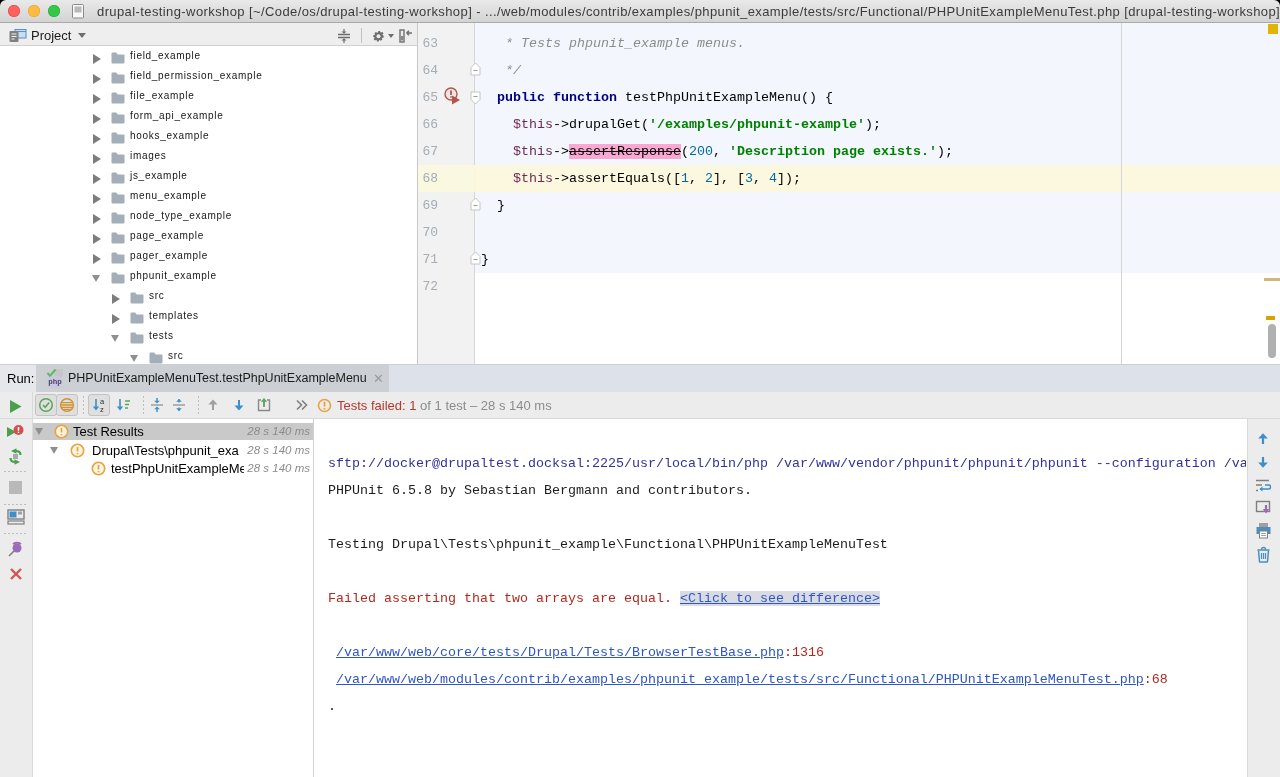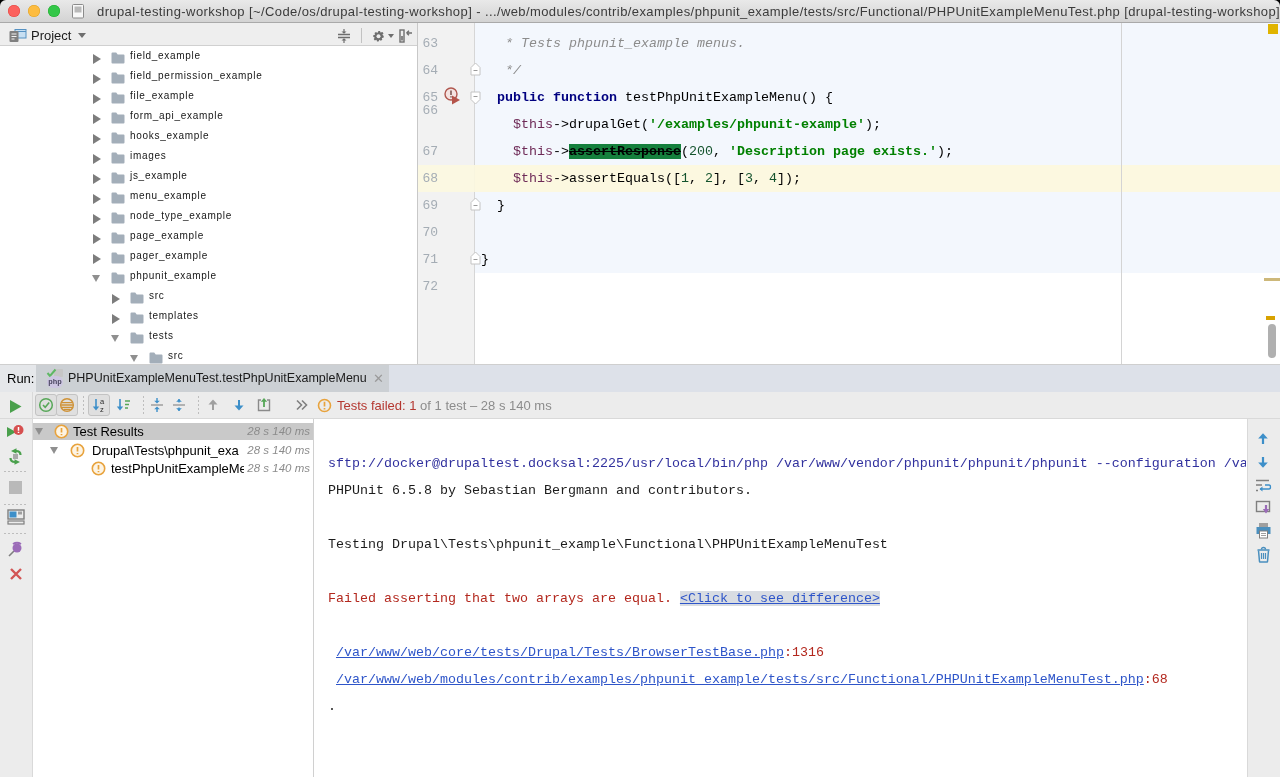--- a/index.html
+++ b/index.html
@@ -3,24 +3,24 @@
 <meta charset="utf-8">
 <style>
 * { margin:0; padding:0; box-sizing:border-box; }
 html,body { width:1280px; height:777px; overflow:hidden; background:#fff; }
 body { font-family:"Liberation Sans", sans-serif; position:relative; }
 .abs { position:absolute; }
 .lnum { position:absolute; font-size:13px; color:#a5adb5; font-family:"Liberation Mono", monospace; line-height:27px; width:20px; text-align:right; }
 .code { position:absolute; left:63px; font-size:13.34px; line-height:27px; font-family:"Liberation Mono", monospace; white-space:pre; color:#000; }
 .kw { color:#000080; font-weight:bold; }
 .str { color:#008000; font-weight:bold; }
-.num { color:#14532d; }
+.num { color:#0369a1; }
 .varx { color:#6e2a57; }
 .cmt { color:#8c8c8c; font-style:italic; }
-.depr { background:#15803d; text-decoration:line-through;font-weight:bold; }
+.depr { background:#f9a8d4; text-decoration:line-through; }
 .trow { position:absolute; font-size:10px; letter-spacing:0.7px; color:#161616; white-space:nowrap; }
 .ttrow { position:absolute; font-size:13px; color:#000; white-space:nowrap; overflow:hidden; }
 .tdur { position:absolute; font-size:11.5px; color:#8c8c8c; white-space:nowrap;font-style:italic; }
 .con { position:absolute; left:14px; font-size:13.34px; line-height:27px; font-family:"Liberation Mono", monospace; white-space:pre; }
 .cblue { color:#31319e; }
 .cblack { color:#1c1c1c; }
 .cred { color:#b3281e; }
 .clink { color:#2e55c9; text-decoration:underline; }
 .chl { background:#d8dce2; }
 </style>
@@ -144,21 +144,21 @@
   </svg>
 <div class="trow" style="left:168px;top:350px">src</div>
 <div class="abs" style="left:418px;top:23px;width:862px;height:342px;background:#fff"></div>
 <div class="abs" style="left:418px;top:23px;width:862px;height:250px;background:#f3f7fd"></div>
 <div class="abs" style="left:418px;top:165px;width:862px;height:27px;background:#fcf8e0"></div>
 <div class="abs" style="left:418px;top:23px;width:57px;height:341px;background:#f2f2f2;border-right:1px solid #d6d6d6"></div>
 <div class="abs" style="left:418px;top:165px;width:57px;height:27px;background:#fcf8e0;opacity:0.9"></div>
 <div class="lnum" style="left:418px;top:30px">63</div>
 <div class="lnum" style="left:418px;top:57px">64</div>
 <div class="lnum" style="left:418px;top:84px">65</div>
-<div class="lnum" style="left:418px;top:97px">66</div>
+<div class="lnum" style="left:418px;top:111px">66</div>
 <div class="lnum" style="left:418px;top:138px">67</div>
 <div class="lnum" style="left:418px;top:165px">68</div>
 <div class="lnum" style="left:418px;top:192px">69</div>
 <div class="lnum" style="left:418px;top:219px">70</div>
 <div class="lnum" style="left:418px;top:246px">71</div>
 <div class="lnum" style="left:418px;top:273px">72</div>
 
 <svg class="abs" style="left:443px;top:86px" width="20" height="21" viewBox="0 0 20 21">
 <circle cx="8" cy="8" r="6" fill="#f4e3e1" stroke="#b0574e" stroke-width="1.4"></circle>
 <path d="M8 4.5 L8 9 M8 10.3 L8 11.6" stroke="#6d4540" stroke-width="1.4"></path>

